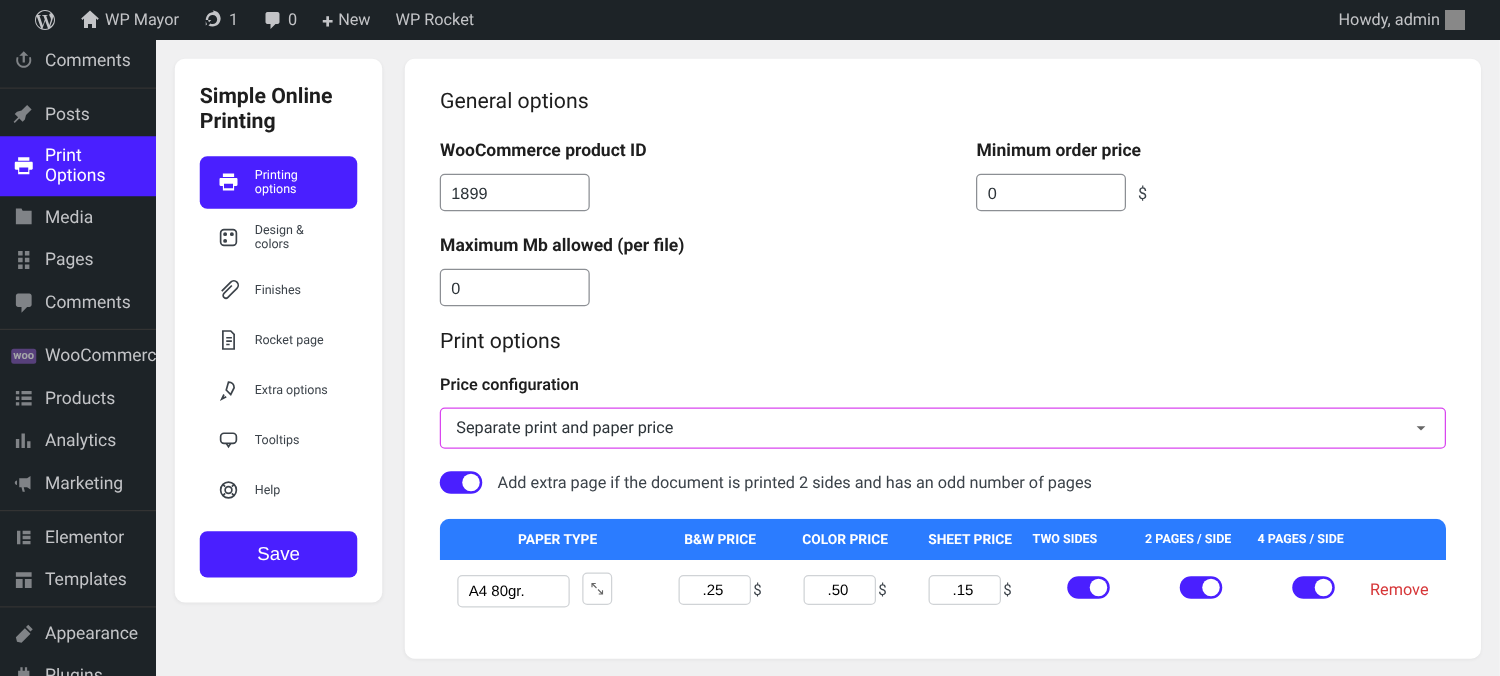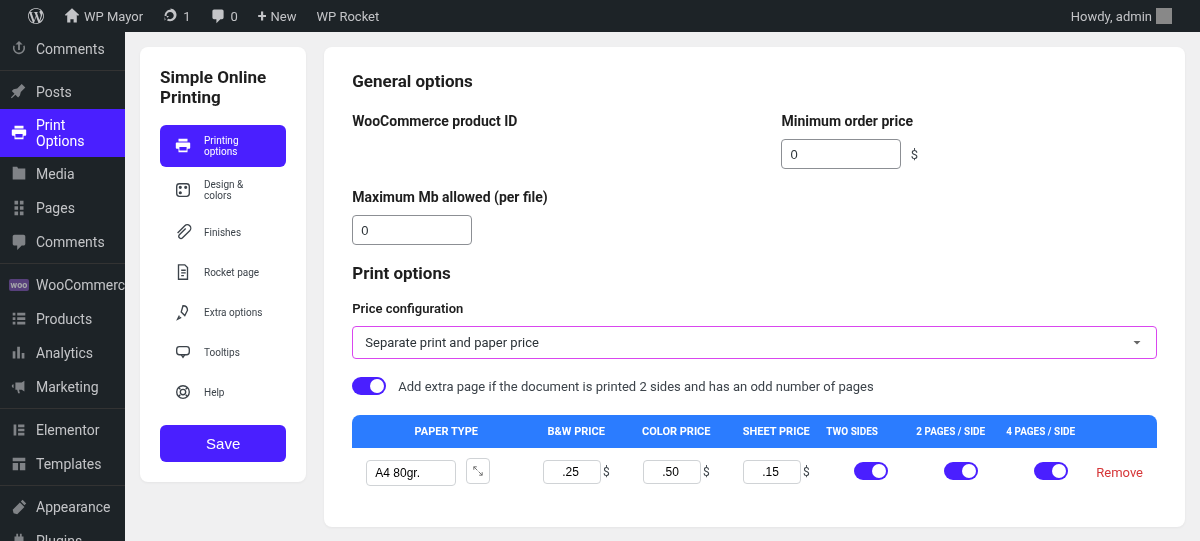--- a/index.html
+++ b/index.html
@@ -29,21 +29,21 @@
     .settings-card { background: #fff; border-radius: 8px; padding: 20px; width: 205px; box-shadow: 0 1px 3px rgba(0,0,0,0.05); height: fit-content; }
     .settings-title { font-size: 17px; font-weight: 700; color: #1e1e1e; margin-bottom: 18px; }
     .settings-nav { display: flex; flex-direction: column; gap: 2px; }
     .settings-nav-item { display: flex; align-items: center; gap: 12px; padding: 10px 14px; border-radius: 6px; cursor: pointer; color: #3c434a; font-size: 10px; }
     .settings-nav-item.active { background: #4a1fff; color: #fff; }
     .settings-nav-icon { width: 18px; height: 18px; display: flex; align-items: center; justify-content: center; }
     .save-btn { margin-top: 14px; background: #4a1fff; color: #fff; border: none; border-radius: 6px; padding: 10px; font-size: 15px; width: 100%; cursor: pointer; }
     
     
     .main-card { background: #fff; border-radius: 8px; padding: 24px 28px; flex: 1; box-shadow: 0 1px 3px rgba(0,0,0,0.05); height: fit-content; min-height: 480px; }
-    .section-title { font-size: 17px; font-weight: 700; color: #1e1e1e; margin-bottom: 22px; }
+    .section-title { font-size: 17px; font-weight: 400; color: #1e1e1e; margin-bottom: 22px; }
     .section-title.sub { margin-top: 12px; margin-bottom: 18px; }
     
     .field-row { display: flex; gap: 80px; margin-bottom: 20px; }
     .field-group { }
     .field-label { font-size: 14px; font-weight: 700; color: #1e1e1e; margin-bottom: 10px; display: block; }
     .field-label-sm { font-size: 13px; font-weight: 600; color: #1e1e1e; margin-bottom: 10px; display: block; }
     .spinner-input { border: 1px solid #8c8f94; border-radius: 4px; padding: 4px 8px; width: 120px; height: 30px; font-size: 13px; color: #2c3338; }
     .currency { margin-left: 6px; font-size: 13px; color: #3c434a; }
     
     .select-full { border: 1px solid #d946ef; border-radius: 4px; padding: 8px 12px; width: 100%; font-size: 13px; color: #2c3338; background: #fff; display: flex; justify-content: space-between; align-items: center; cursor: pointer; margin-bottom: 18px; }
@@ -306,20 +306,21 @@
       </div>
       <button class="save-btn">Save</button>
     </div>
 
     <div class="main-card">
       <div class="section-title">General options</div>
 
       <div class="field-row">
         <div class="field-group">
           <label class="field-label">WooCommerce product ID</label>
+          <input type="number" class="spinner-input" value="1899" style="">
         </div>
         <div class="field-group" style="margin-left:184px">
           <label class="field-label">Minimum order price</label>
           <input type="number" class="spinner-input" value="0" style="">
           <span class="currency">$</span>
         </div>
       </div>
 
       <div class="field-group" style="margin-bottom:18px">
         <label class="field-label">Maximum Mb allowed (per file)</label>

